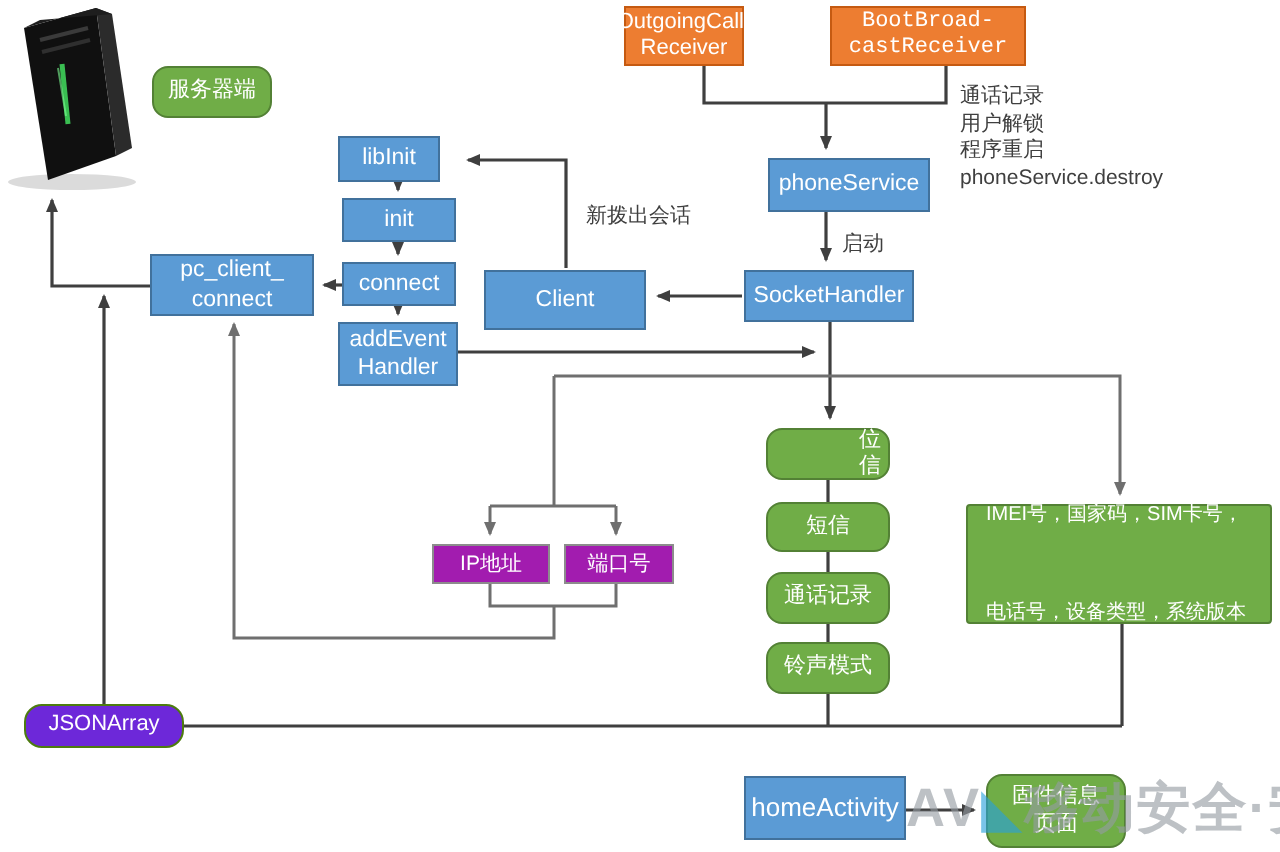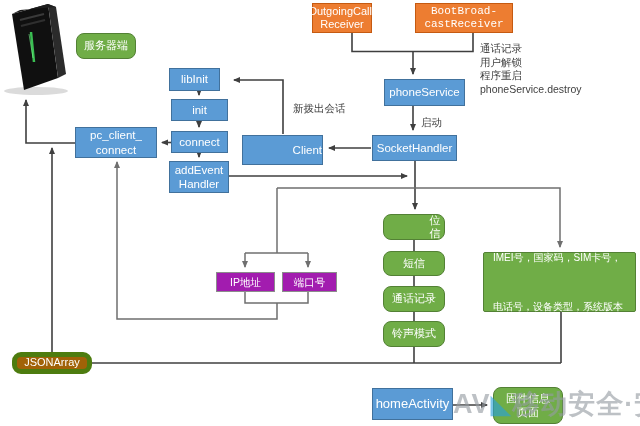--- a/index.html
+++ b/index.html
@@ -5,21 +5,21 @@
   html,body{margin:0;padding:0;background:#ffffff;}
   #canvas{position:relative;width:640px;height:426px;background:#ffffff;overflow:hidden;
           font-family:"Liberation Sans","DejaVu Sans",sans-serif;}
   #wires{position:absolute;left:0;top:0;z-index:1;}
   .box{position:absolute;z-index:2;display:flex;flex-direction:column;align-items:center;
        justify-content:center;color:#ffffff;text-align:center;box-sizing:border-box;line-height:1.22;}
   .blue {background:#5B9BD5;border:1px solid #41719C;font-size:11.5px;}
   .orange{background:#ED7D31;border:1px solid #C55A11;font-size:11px;}
   .greenr{background:#70AD47;border:1px solid #538135;border-radius:8px;font-size:11px;}
   .grayb {background:#a21caf;border:1px solid #8C8C8C;font-size:10.5px;}
-  .goldr {background:#a16207;border:5px solid #4d7c0f;border-radius:9px;font-size:11px;}
+  .goldr {background:#6d28d9;border:1px solid #4d7c0f;border-radius:9px;font-size:11px;}
   .firm{align-items:flex-start;text-align:left;padding:5px 9px;font-size:10px;line-height:1.35;border-radius:2px;gap:35px;}
   .note{position:absolute;z-index:2;color:#3F3F3F;font-size:10.5px;line-height:1.3;}
   .serverart{position:absolute;left:0;top:2;z-index:2;}
   #watermark{position:absolute;left:453px;top:386px;z-index:6;font-size:27px;font-weight:bold;
              letter-spacing:1px;color:rgba(148,155,161,0.62);white-space:nowrap;pointer-events:none;}
   #watermark .wm-blue{color:rgba(41,160,220,0.62);}
 </style>
 </head>
 <body>
 
@@ -93,21 +93,21 @@
   </div>
 
   <div class="box blue" style="left:372px;top:79px;width:81px;height:27px;margin-left:12px;">
     <span>phoneService</span>
   </div>
 
   <div class="box blue" style="left:372px;top:135px;width:85px;height:26px;">
     <span>SocketHandler</span>
   </div>
 
-  <div class="box blue" style="left:242px;top:135px;width:81px;height:30px;align-items:flex-end;">
+  <div class="box blue" style="left:242px;top:135px;width:81px;height:30px;">
     <span>Client</span>
   </div>
 
   <div class="box blue" style="left:169px;top:68px;width:51px;height:23px;">
     <span>libInit</span>
   </div>
 
   <div class="box blue" style="left:171px;top:99px;width:57px;height:22px;">
     <span>init</span>
   </div>

